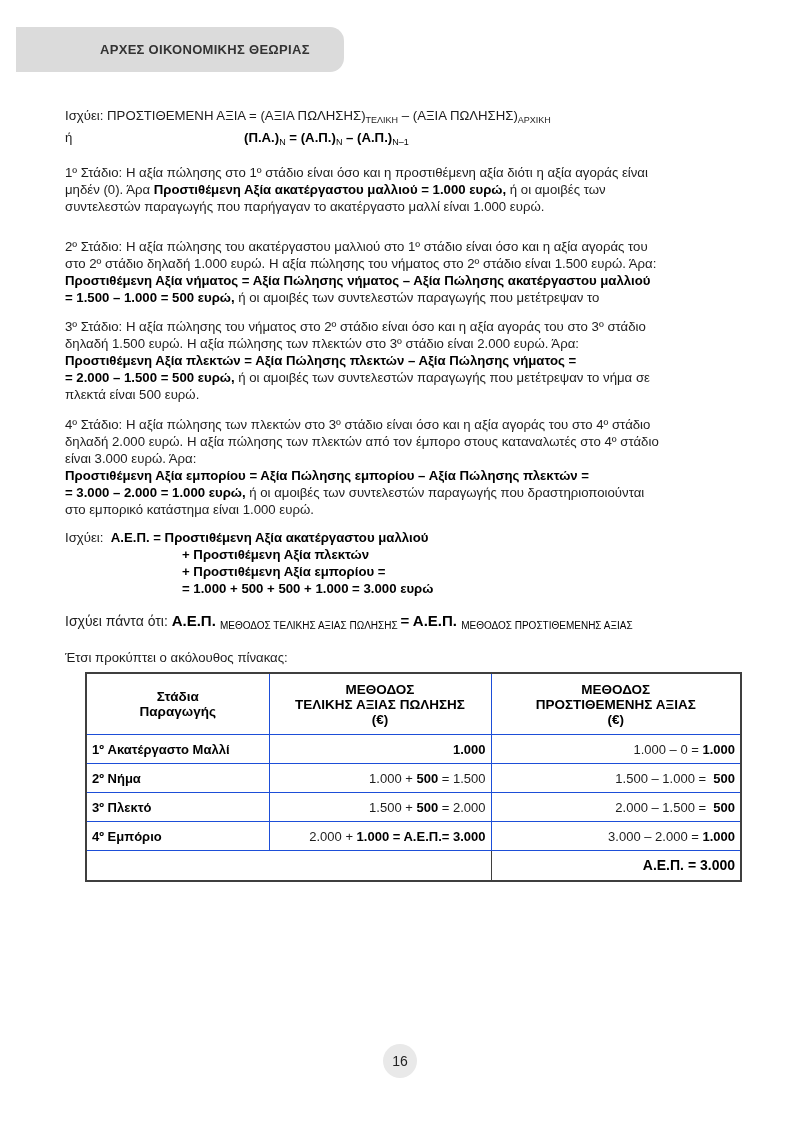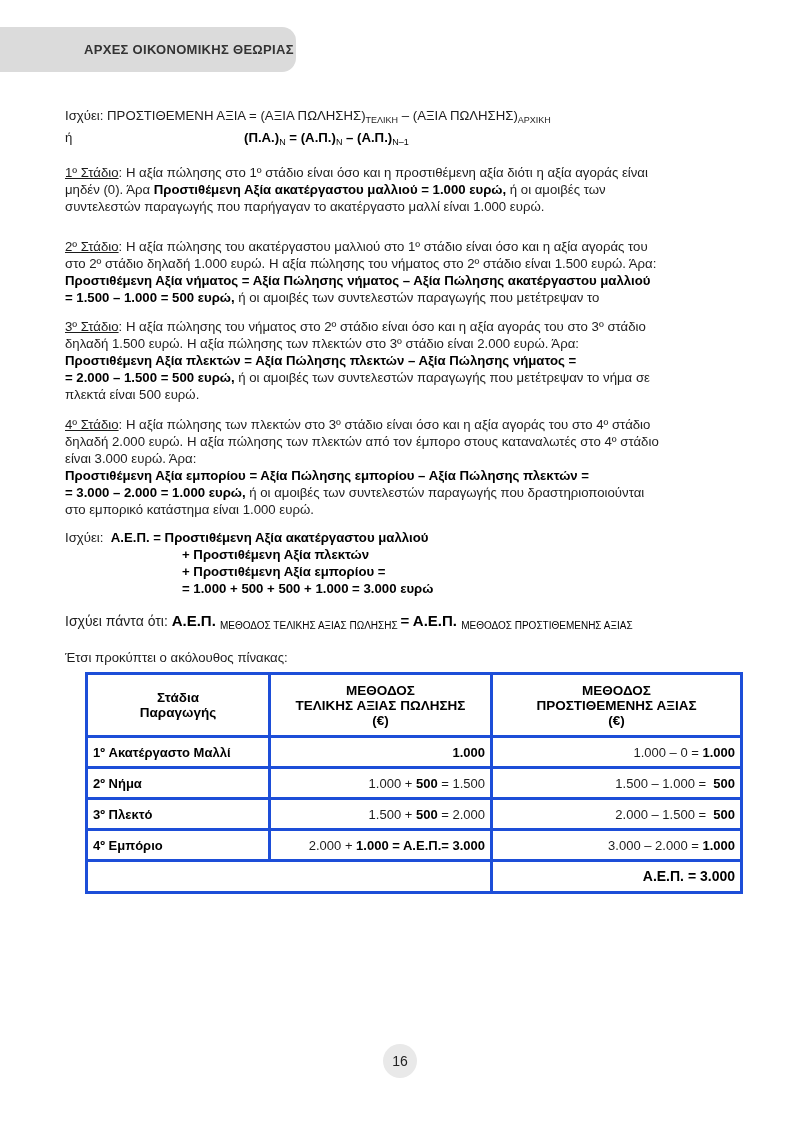--- a/index.html
+++ b/index.html
@@ -2,25 +2,25 @@
 <html><head>
 <meta charset="utf-8">
 <style>
   html,body{margin:0;padding:0;}
   body{
     width:800px;height:1129px;position:relative;background:#ffffff;
     font-family:"Liberation Sans","DejaVu Sans",sans-serif;
     color:#1c1c1c;font-size:13.2px;line-height:17px;overflow:hidden;
   }
   .b{font-weight:bold;color:#000;}
-  .u{text-decoration:underline;}
+  .u{}
   .sb{font-size:9px;vertical-align:-3px;font-weight:inherit;}
   
   .header-box{
-    position:absolute;top:27px;left:0;width:296px;height:45px;
+    position:absolute;top:27px;left:16px;width:328px;height:45px;
     background:#dbdbdb;border-radius:0 14px 14px 0;
     display:flex;align-items:center;
   }
   .header-box span{
     padding-left:84px;font-size:13px;font-weight:600;color:#333;
     letter-spacing:.3px;white-space:nowrap;
   }
   
   .content{position:absolute;left:65px;top:107px;width:680px;}
   .page-title{font-weight:bold;text-decoration:underline;color:#000;}
@@ -35,21 +35,21 @@
   .always{margin-top:14px;font-size:14px;line-height:20px;white-space:nowrap;}
   .always .lg{font-size:15px;}
   .always .sb{font-size:10px;vertical-align:-3px;}
   .table-intro{margin-top:13px;}
   
   table.vat{
     border-collapse:collapse;margin:6px 0 0 20px;width:655px;
     table-layout:fixed;border:2px solid #3f3f3f;
   }
   table.vat th,table.vat td{
-    border:3px solid #1d4ed8;padding:5px 5px;font-size:13px;line-height:15px;
+    border:1px solid #1d4ed8;padding:5px 5px;font-size:13px;line-height:15px;
     overflow:hidden;white-space:nowrap;
   }
   table.vat th{font-weight:bold;color:#000;text-align:center;height:50px;
     vertical-align:middle;font-size:13.5px;}
   col.c1{width:183px;}col.c2{width:222px;}col.c3{width:250px;}
   td.stage{text-align:left;font-weight:bold;color:#000;height:18px;}
   td.num{text-align:right;height:18px;}
   tr.foot td{height:19px;font-size:14px;}
   tr.foot td.blank{border-right:1px solid #3f3f3f;}
   

